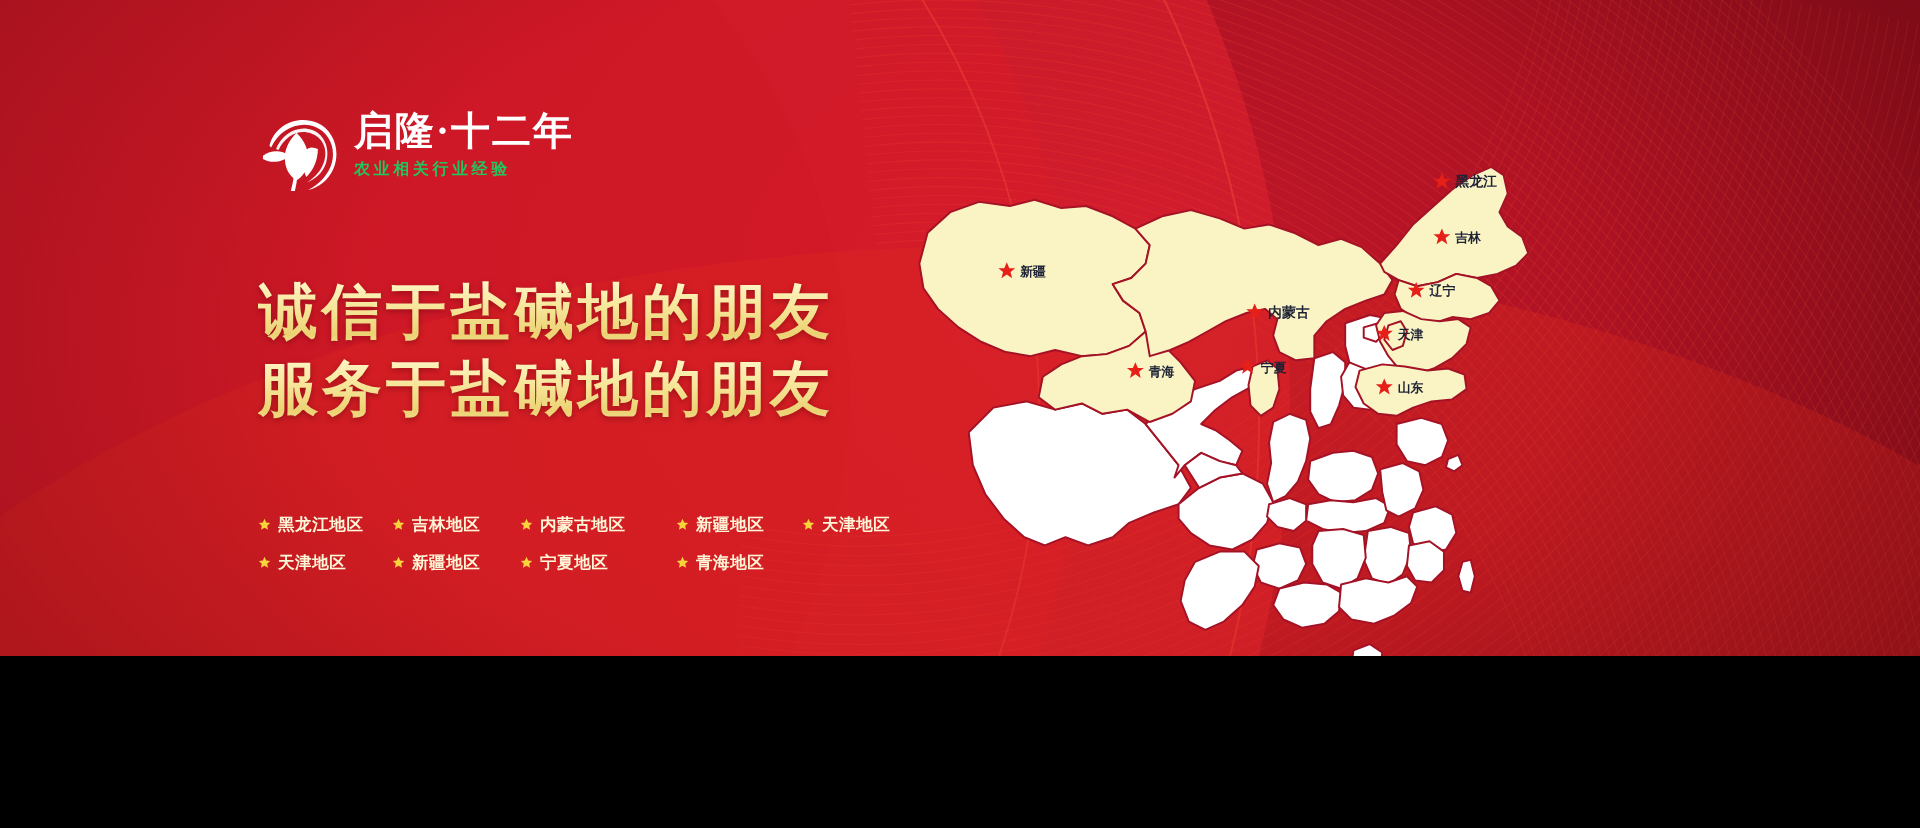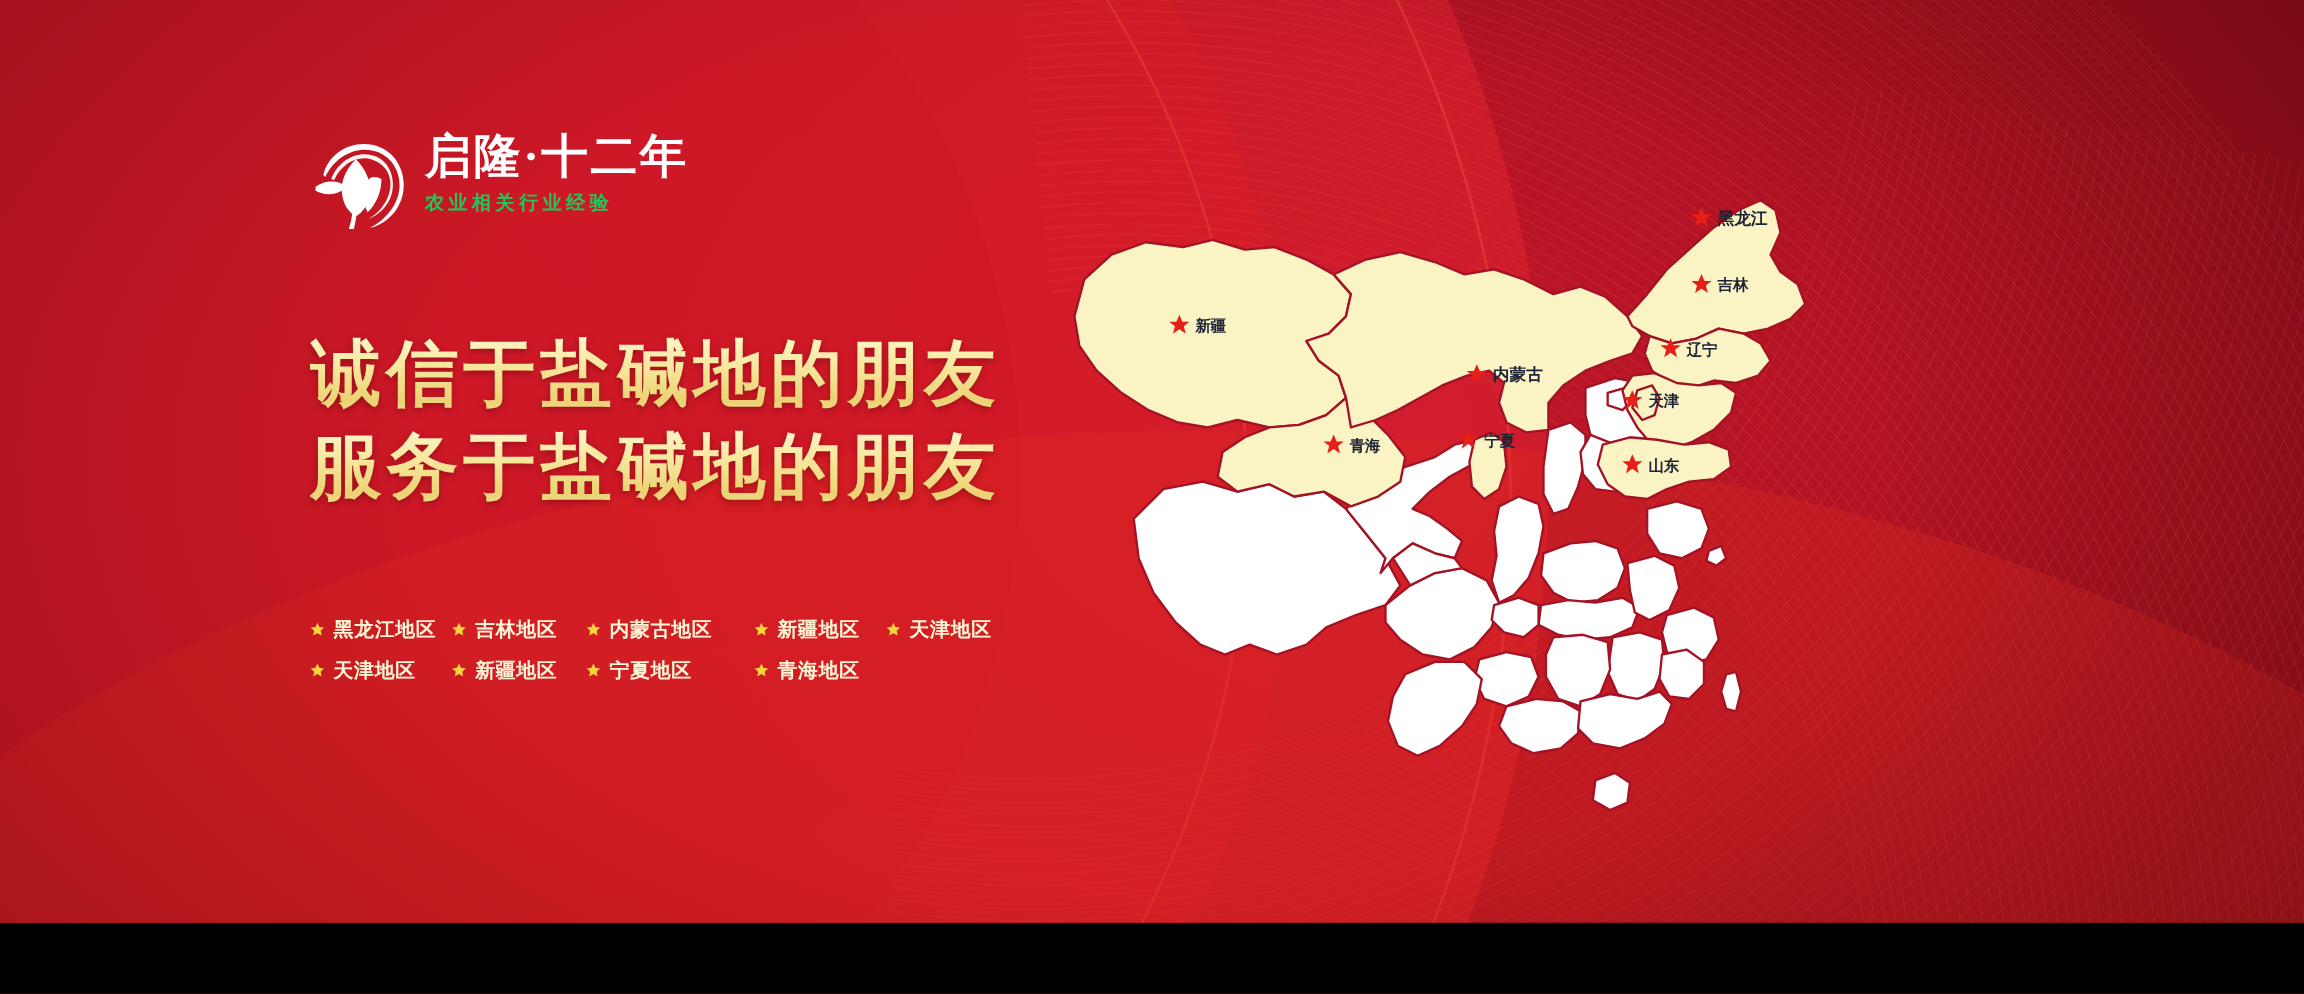--- a/index.html
+++ b/index.html
@@ -2,21 +2,21 @@
 <html><head>
 <meta charset="utf-8">
 <title>启隆·十二年</title>
 <style>
   * { margin:0; padding:0; box-sizing:border-box; }
   html,body{ background:#000; }
   body{ font-family:"Liberation Sans","DejaVu Sans",sans-serif; }
 
   .banner{
     position:relative;
-    width:1920px; height:769px;
+    width:1920px; height:656px;
     overflow:hidden;
     background:#8E0E1C;
   }
 
   
   .bg-base{
     position:absolute; inset:0;
     background:
       radial-gradient(ellipse 1400px 1100px at 58% 46%, #C2182B 0%, #AE1223 36%, #8E0E1C 68%, #7A0A17 100%);
   }
@@ -137,20 +137,21 @@
     letter-spacing:2.5px;
     white-space:nowrap;
   }
   .region-grid{
     margin-top:22px;
     display:grid;
     grid-template-columns:118px 112px 140px 110px 110px;
     row-gap:12px;
     column-gap:0;
     width:620px;
+    gap:16px;
   }
   .region-item{
     display:flex; align-items:center; gap:7px;
     font-family:"Liberation Serif","DejaVu Serif",serif;
     font-size:16.5px; font-weight:700;
     color:#FFF6D8;
     letter-spacing:.6px;
     white-space:nowrap;
   }
   .star{
@@ -158,21 +159,21 @@
     width:13px; height:13px;
     color:#F8D33C;
     line-height:1;
     display:inline-block;
   }
   .star svg{ display:block; }
 
   
   .map-wrap{
     position:absolute;
-    left:836px; top:62px;
+    left:860px; top:62px;
     width:740px; height:720px;
     z-index:5;
   }
   .map-wrap svg{ display:block; width:100%; height:100%; overflow:visible; }
   .map-label{
     font-family:"Liberation Serif","DejaVu Serif",serif;
     font-size:13.5px;
     font-weight:700;
     fill:#1d2235;
   }

